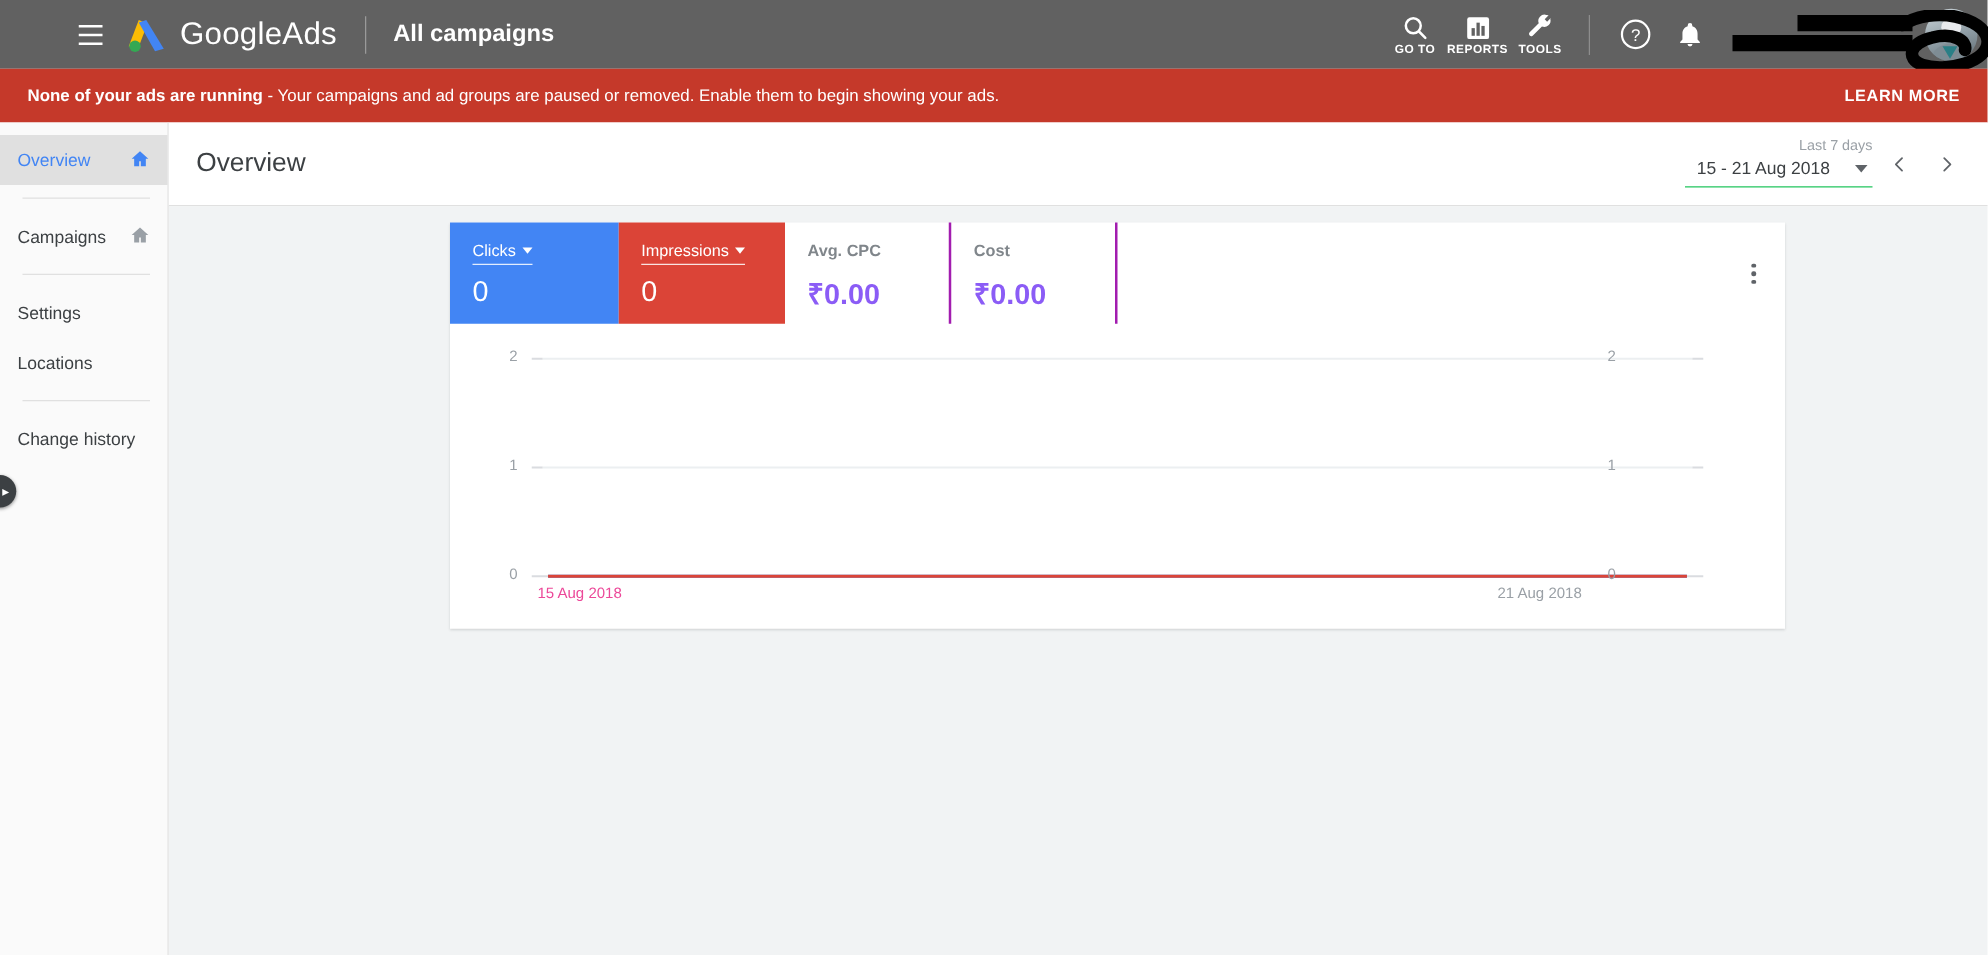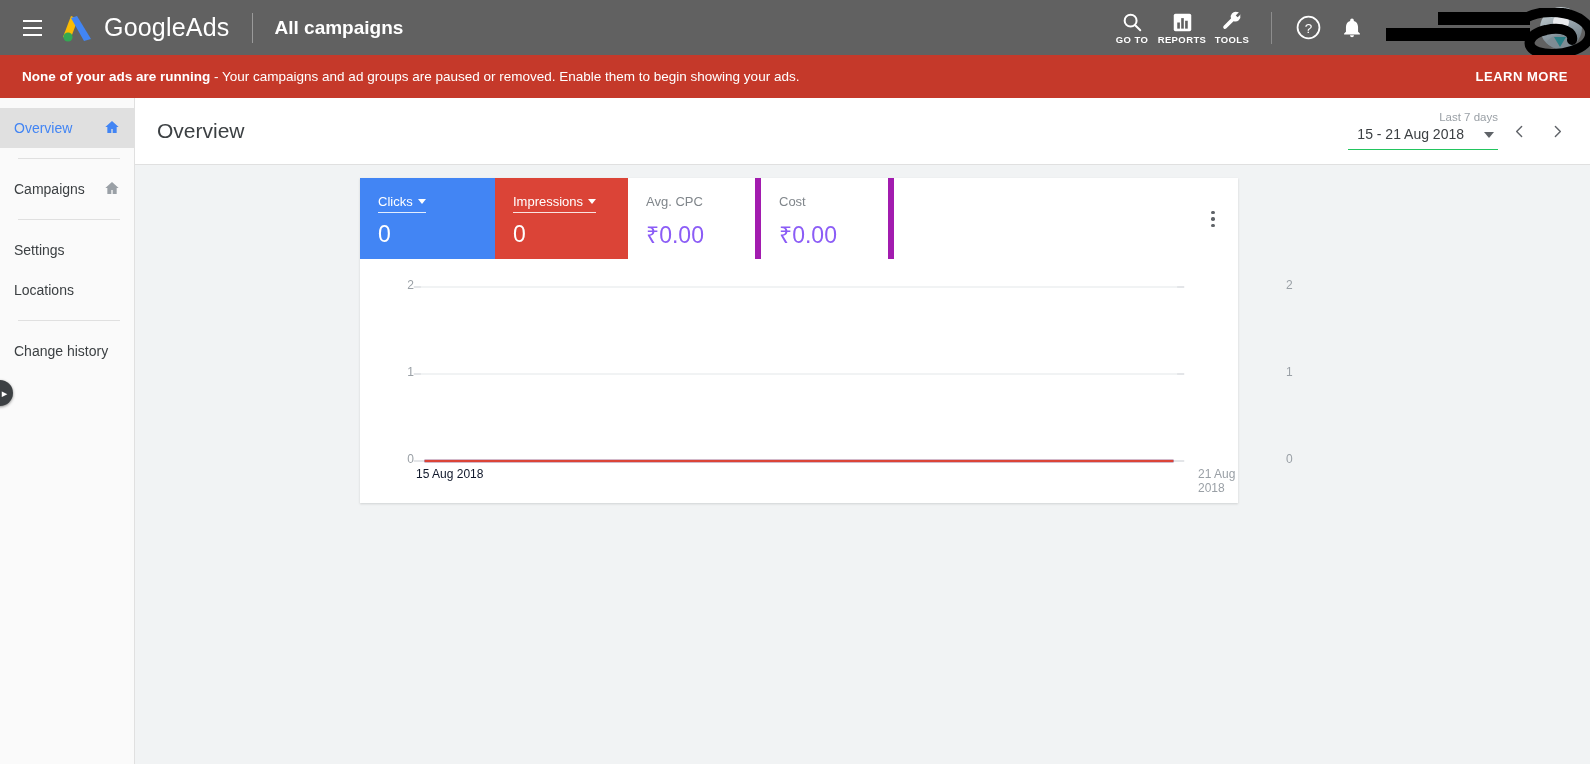--- a/index.html
+++ b/index.html
@@ -5,21 +5,21 @@
   * { box-sizing: border-box; margin: 0; padding: 0; }
   html, body {
     width: 1590px; height: 764px;
     font-family: "Liberation Sans", sans-serif;
     background: #ffffff; overflow: hidden;
   }
 
   
   .header {
     position: absolute; top: 0; left: 0; width: 1590px; height: 55px;
-    background: #616161; display: flex; align-items: center;
+    background: #616161; display: flex; align-items: center; padding-left: 40px;
   }
   .hamburger { margin-left: 14px; width: 36px; height: 36px; display: flex;
     flex-direction: column; justify-content: center; align-items: center; gap: 5px; cursor: pointer; }
   .hamburger span { display: block; width: 19px; height: 2px; background: #ffffff; }
 
   .ads-logo { margin-left: 10px; width: 34px; height: 30px; position: relative; }
   .brand { margin-left: 10px; font-size: 25px; color: #ffffff; letter-spacing: .2px; }
   .brand .thin { font-weight: 400; }
   .divider-v { width: 1px; height: 30px; background: #9a9a9a; margin-left: 22px; }
   .all-campaigns { margin-left: 22px; font-size: 19px; font-weight: bold; color: #ffffff; }
@@ -75,28 +75,28 @@
   .date-range { font-size: 14px; color: #3c4043; line-height: 19px; border-bottom: 1px solid #22c55e;
     padding-bottom: 5px; padding-right: 34px; position: relative; min-width: 150px; cursor: pointer; }
   .date-caret { position: absolute; right: 4px; top: 7px; width: 0; height: 0;
     border-left: 5px solid transparent; border-right: 5px solid transparent; border-top: 6px solid #5f6368; }
   .arrow-btn { width: 34px; height: 34px; display: flex; align-items: center; justify-content: center;
     color: #5f6368; cursor: pointer; margin-left: 4px; }
 
   
   .content { position: absolute; top: 165px; left: 135px; width: 1455px; height: 599px; background: #f1f3f4; }
 
-  .card { position: absolute; left: 225px; top: 13px; width: 878px; height: 325px;
+  .card { position: absolute; left: 225px; top: 13px; width: 1068px; height: 325px;
     background: #fff; box-shadow: 0 1px 2px rgba(60,64,67,.18); }
 
   .tiles { display: flex; height: 81px; position: relative; }
   .tile { padding: 14px 18px 0 18px; position: relative; }
   .tile-blue { background: #4285f4; width: 135px; }
   .tile-red { background: #db4437; width: 133px; }
-  .tile-plain { width: 133px; border-right: 6px solid #a21caf; }
+  .tile-plain { width: 133px; border-right: 2px solid #a21caf; font-weight: bold; }
   .tile-name { font-size: 13px; line-height: 16px; display: inline-block; }
   .tile-name.selectable { border-bottom: 1px solid rgba(255,255,255,.85); padding-bottom: 2px; cursor: pointer; }
   .tile-blue .tile-name, .tile-red .tile-name { color: #fff; }
   .tile-plain .tile-name { color: #80868b; }
   .tile-caret { display: inline-block; margin-left: 5px; width: 0; height: 0; vertical-align: 2px;
     border-left: 4.5px solid transparent; border-right: 4.5px solid transparent; border-top: 5.5px solid #fff; }
   .tile-value { font-size: 23px; margin-top: 8px; }
   .tile-blue .tile-value, .tile-red .tile-value { color: #fff; }
   .tile-plain .tile-value { color: #8b5cf6; }
   .kebab { position: absolute; right: 12px; top: 26px; width: 26px; height: 30px;
@@ -325,20 +325,20 @@
       </svg>
 
       <div style="position:absolute;left:30px;top:19px;font-size:12px;color:#9aa0a6;width:24px;text-align:right;">2</div>
       <div style="position:absolute;left:30px;top:106px;font-size:12px;color:#9aa0a6;width:24px;text-align:right;">1</div>
       <div style="position:absolute;left:30px;top:193px;font-size:12px;color:#9aa0a6;width:24px;text-align:right;">0</div>
 
       <div style="position:absolute;left:926px;top:19px;font-size:12px;color:#9aa0a6;">2</div>
       <div style="position:absolute;left:926px;top:106px;font-size:12px;color:#9aa0a6;">1</div>
       <div style="position:absolute;left:926px;top:193px;font-size:12px;color:#9aa0a6;">0</div>
 
-      <div style="position:absolute;left:56px;top:208px;font-size:12px;color:#0f172a;">15 Aug 2018</div>
+      <div style="position:absolute;left:70px;top:208px;font-size:12px;color:#ec4899;">15 Aug 2018</div>
       <div style="position:absolute;left:838px;top:208px;font-size:12px;color:#9aa0a6;">21 Aug 2018</div>
     </div>
   </div>
 </div>
 
 <div class="footer">
 </div>
 
 </body></html>

